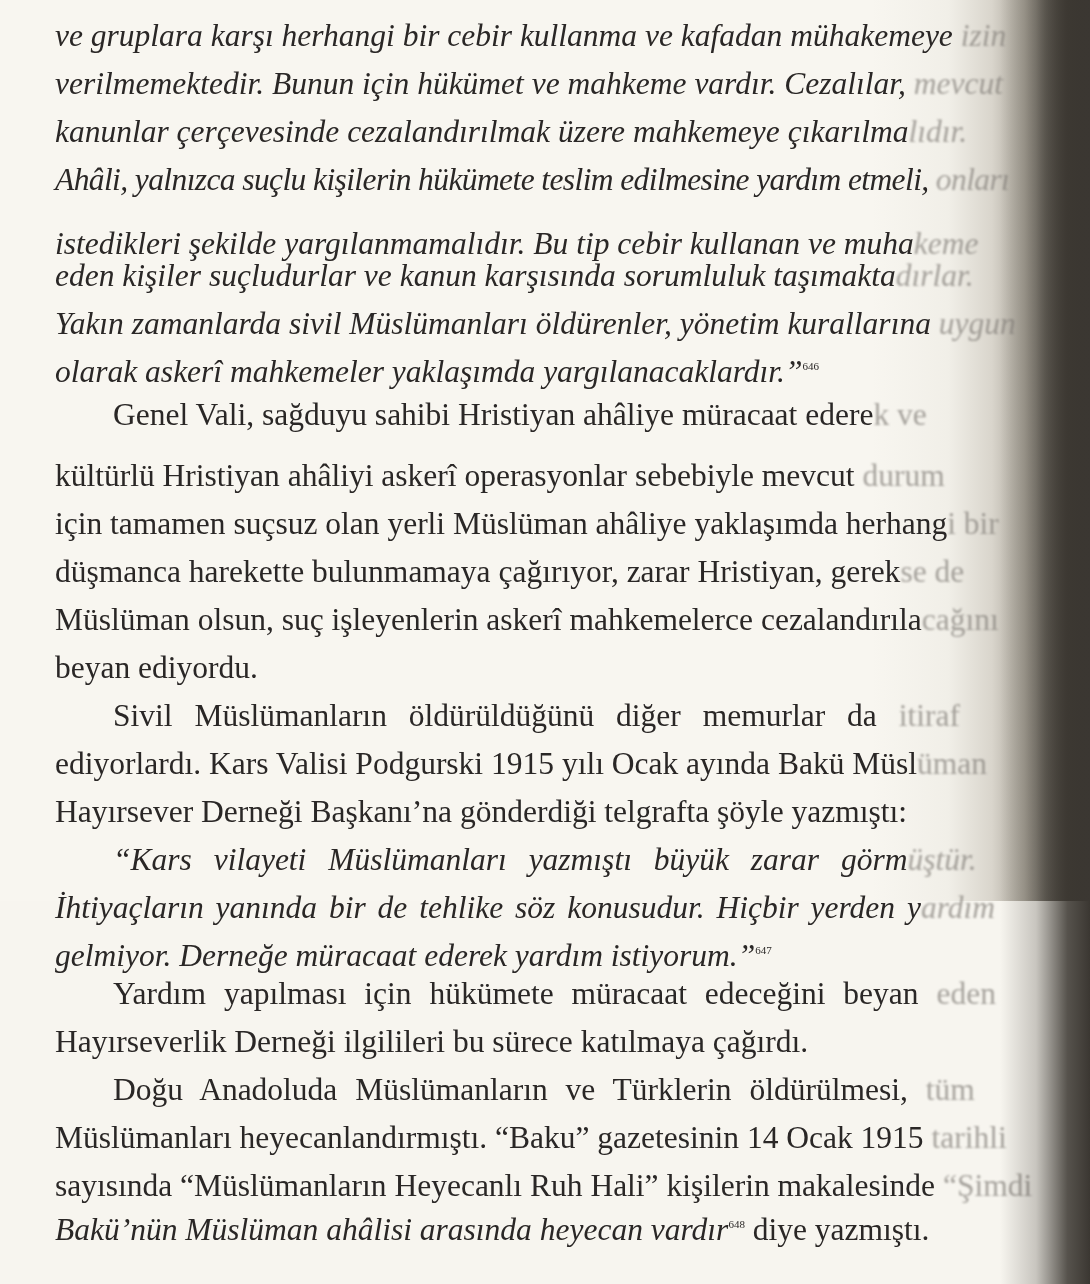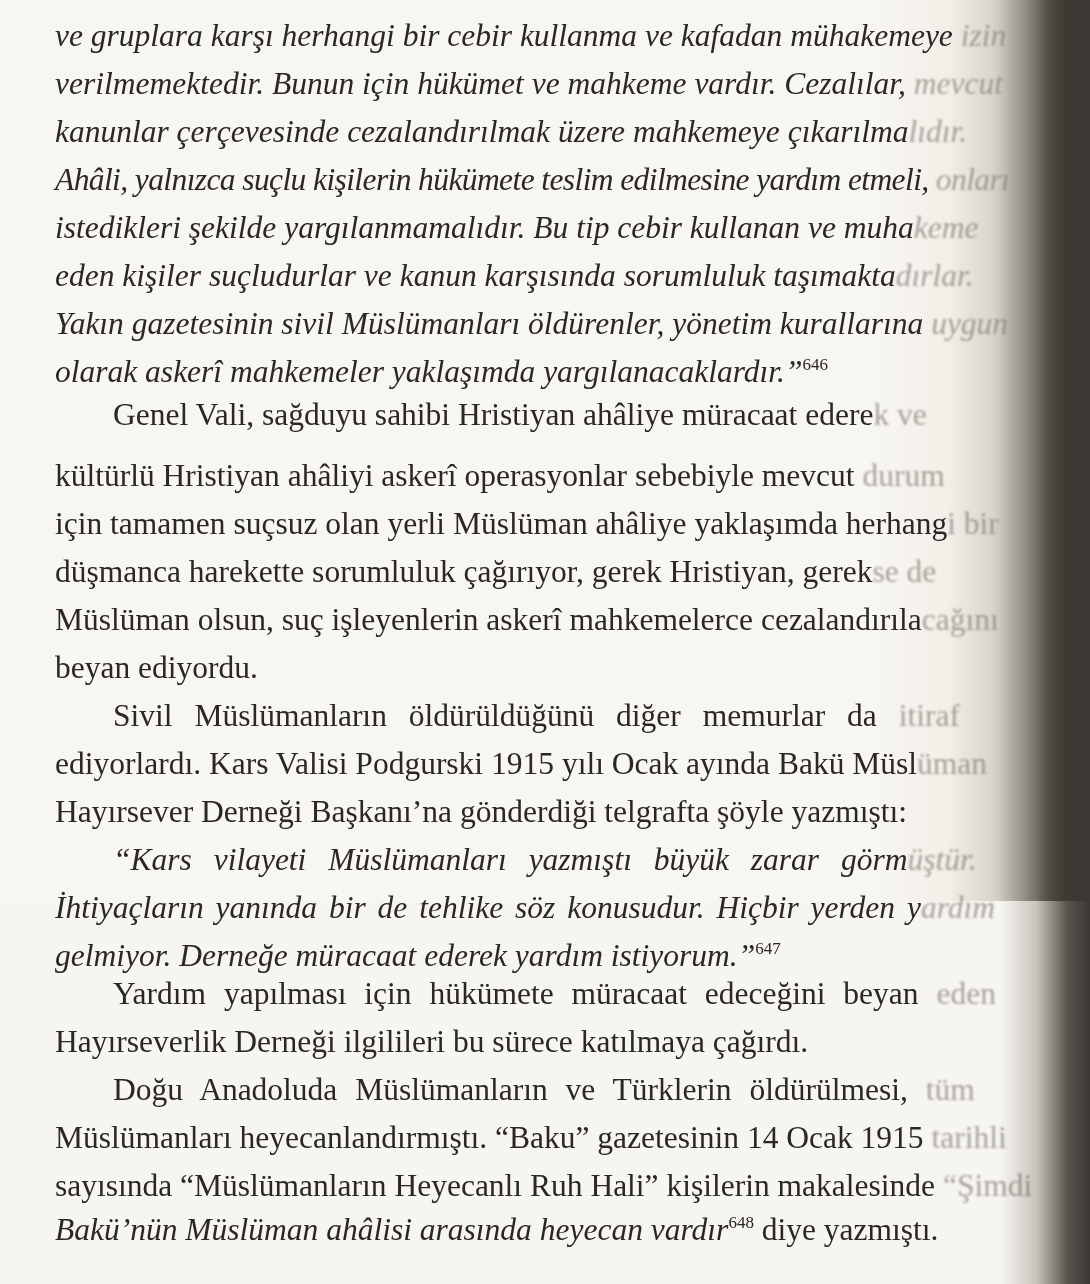--- a/index.html
+++ b/index.html
@@ -33,21 +33,21 @@
       left: 0;
       height: 44px;
       white-space: nowrap;
       font-size: 31.5px;
       line-height: 44px;
       overflow: visible;
     }
     .italic { font-style: italic; }
     .indent { left: 58px; }
     sup {
-      font-size: 17px;
+      font-size: 11px;
       vertical-align: 12px;
       line-height: 0;
       font-style: normal;
     }
     .fade {
       color: #8a8680;
       filter: blur(1.2px);
       opacity: 0.75;
     }
     .edge-shadow {
@@ -74,46 +74,46 @@
       <span>verilmemektedir. Bunun için hükümet ve mahkeme vardır. Cezalılar,</span>
       <span class="fade">mevcut</span>
     </div>
     <div class="line italic" style="top:96px">
       <span>kanunlar çerçevesinde cezalandırılmak üzere mahkemeye çıkarılma</span><span class="fade">lıdır.</span>
     </div>
     <div class="line italic" style="top:144px; letter-spacing:-0.6px">
       <span>Ahâli, yalnızca suçlu kişilerin hükümete teslim edilmesine yardım etmeli,</span>
       <span class="fade">onları</span>
     </div>
-    <div class="line italic" style="top:192px">
+    <div class="line italic" style="top:208px">
       <span>istedikleri şekilde yargılanmamalıdır. Bu tip cebir kullanan ve muha</span><span class="fade">keme</span>
     </div>
     <div class="line italic" style="top:240px">
       <span>eden kişiler suçludurlar ve kanun karşısında sorumluluk taşımakta</span><span class="fade">dırlar.</span>
     </div>
     <div class="line italic" style="top:288px">
-      <span>Yakın gazetesinin sivil Müslümanları öldürenler, yönetim kurallarına</span>
+      <span>Yakın zamanlarda sivil Müslümanları öldürenler, yönetim kurallarına</span>
       <span class="fade">uygun</span>
     </div>
     <div class="line italic" style="top:336px">
       <span>olarak askerî mahkemeler yaklaşımda yargılanacaklardır.”</span><sup>646</sup>
     </div>
 
     <div class="line indent" style="top:379px">
       <span>Genel Vali, sağduyu sahibi Hristiyan ahâliye müracaat edere</span><span class="fade">k ve</span>
     </div>
     <div class="line" style="top:440px">
       <span>kültürlü Hristiyan ahâliyi askerî operasyonlar sebebiyle mevcut</span>
       <span class="fade">durum</span>
     </div>
     <div class="line" style="top:488px">
       <span>için tamamen suçsuz olan yerli Müslüman ahâliye yaklaşımda herhang</span><span class="fade">i bir</span>
     </div>
     <div class="line" style="top:536px">
-      <span>düşmanca harekette sorumluluk çağırıyor, gerek Hristiyan, gerek</span><span class="fade">se de</span>
+      <span>düşmanca harekette bulunmamaya çağırıyor, zarar Hristiyan, gerek</span><span class="fade">se de</span>
     </div>
     <div class="line" style="top:584px">
       <span>Müslüman olsun, suç işleyenlerin askerî mahkemelerce cezalandırıla</span><span class="fade">cağını</span>
     </div>
     <div class="line" style="top:632px">
       <span>beyan ediyordu.</span>
     </div>
 
     <div class="line indent" style="top:680px; word-spacing:14px">
       <span>Sivil Müslümanların öldürüldüğünü diğer memurlar da</span>

